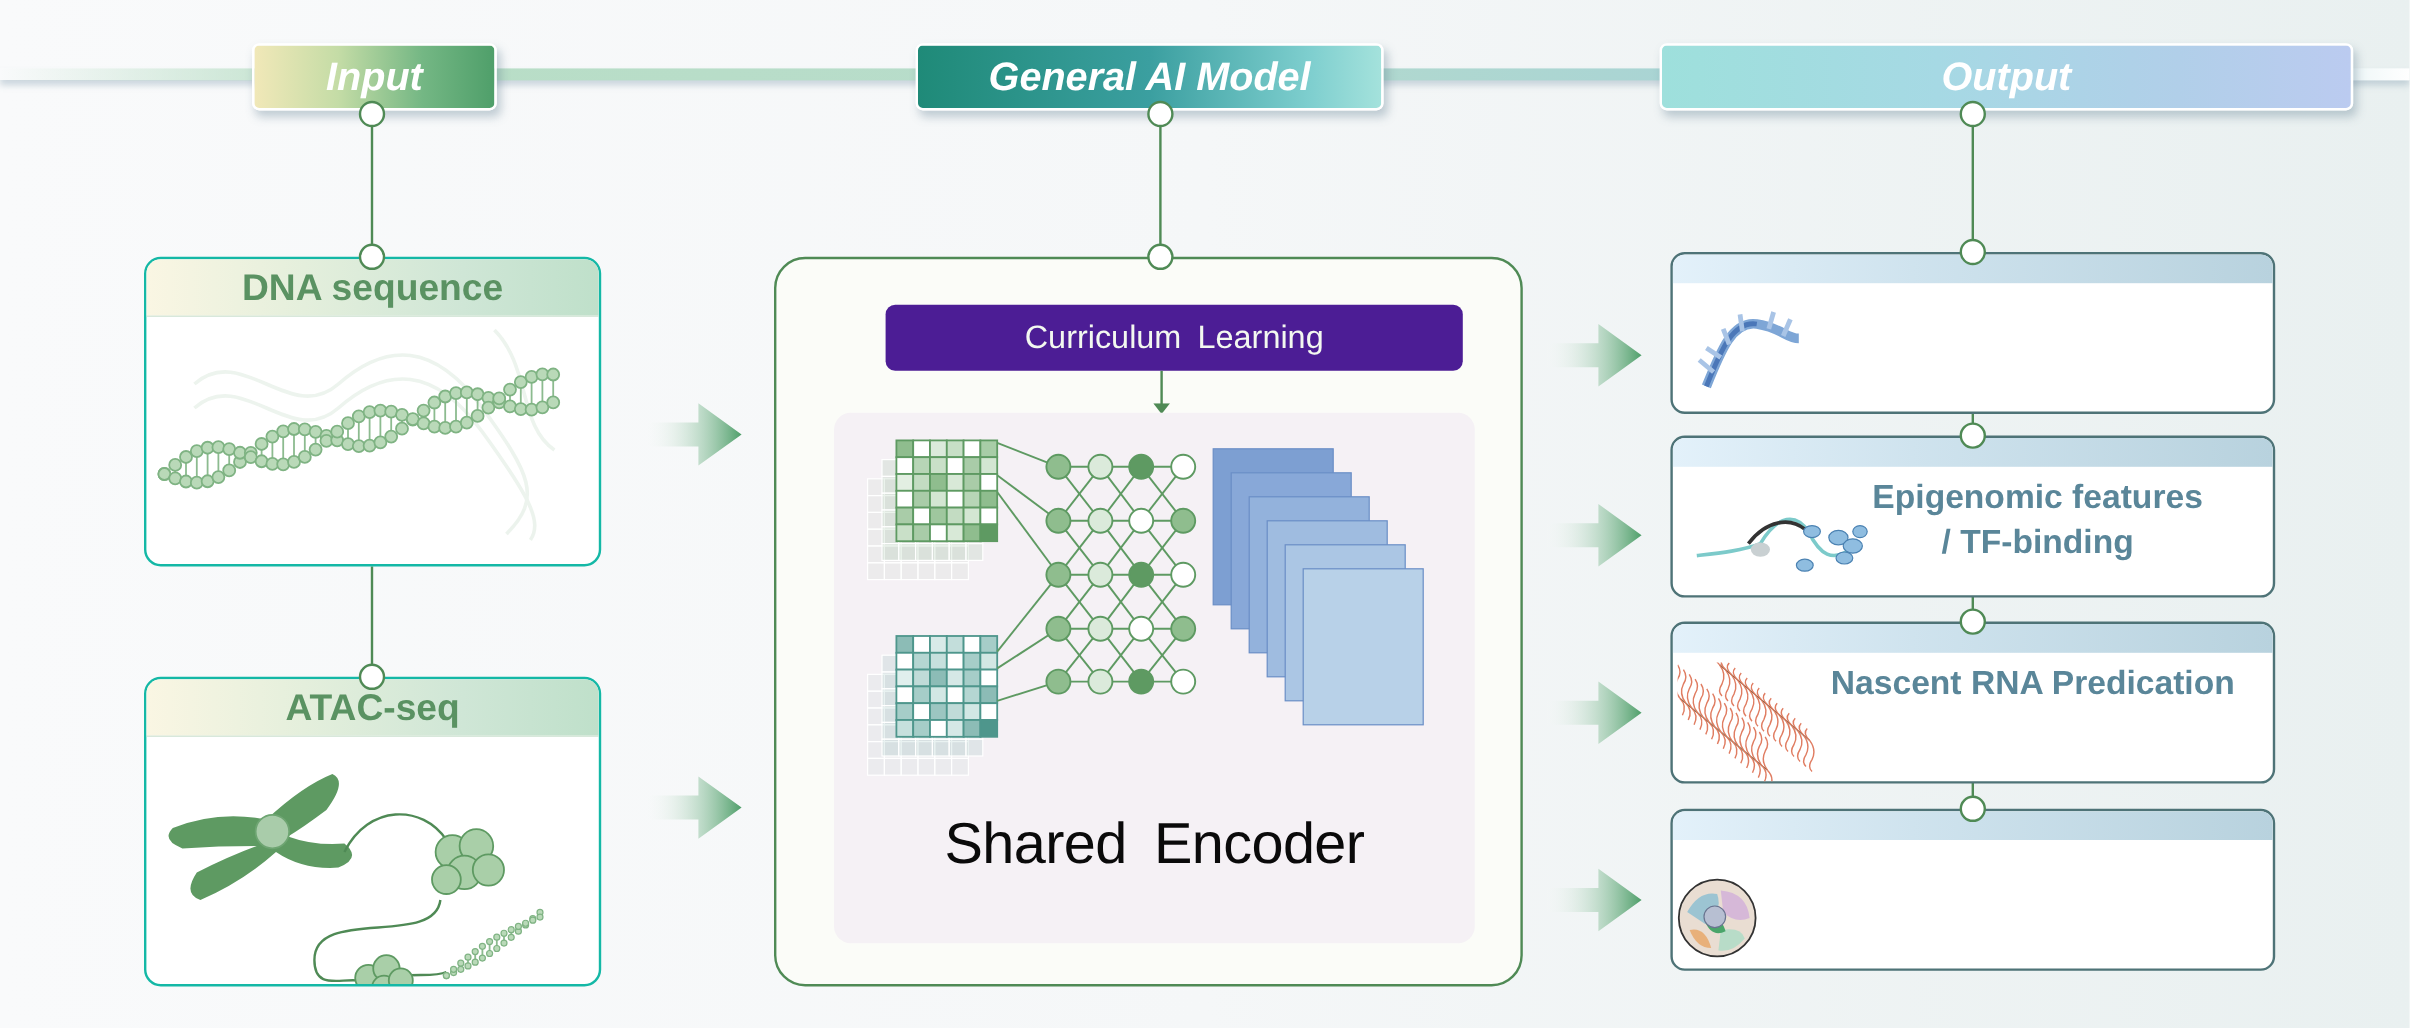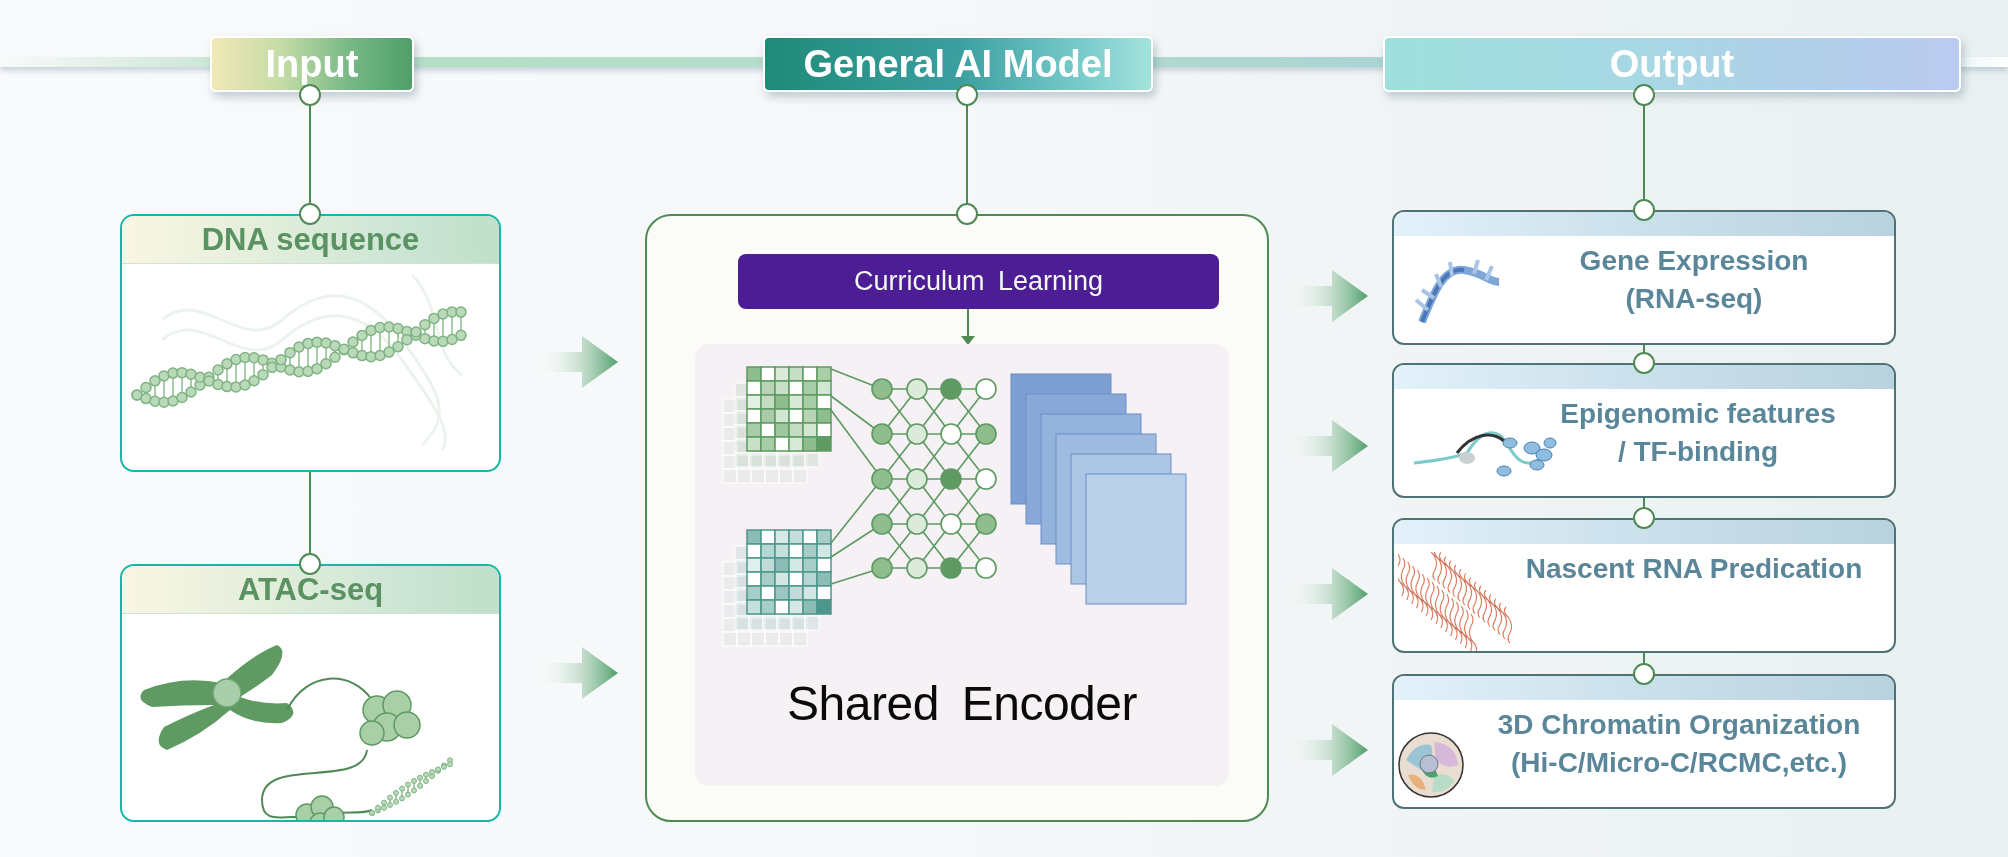--- a/index.html
+++ b/index.html
@@ -5,21 +5,21 @@
   html,body{margin:0;padding:0;}
   body{width:2008px;height:857px;position:relative;overflow:hidden;
     background:linear-gradient(90deg,#f9fafb 0%,#f5f7f8 50%,#e9f0f0 100%);
     font-family:"Liberation Sans",sans-serif;}
   .abs{position:absolute;}
   .topline{position:absolute;left:0;top:57px;width:2008px;height:10px;
     background:linear-gradient(90deg,rgba(200,230,215,0) 0%,#b9dec6 15%,#b7dccb 45%,#a9d4d4 70%,#b8dde0 90%,#ffffff 100%);
     box-shadow:0 4px 5px rgba(120,150,170,0.35);}
   .banner{position:absolute;top:36px;height:56px;border-radius:6px;border:2px solid #fff;
     box-shadow:3px 5px 8px rgba(90,120,140,0.35);color:#fff;font-weight:bold;
-    display:flex;align-items:center;justify-content:center;font-size:38px;box-sizing:border-box;}
+    display:flex;align-items:center;justify-content:center;font-size:33px;box-sizing:border-box;font-style:italic;}
   .b-input{left:210px;width:204px;background:linear-gradient(90deg,#f1e8b8 0%,#c4dca6 35%,#74b784 70%,#4f9f6a 100%);}
   .b-model{left:763px;width:390px;background:linear-gradient(90deg,#1f8a78 0%,#3b9fa0 50%,#7fcfcf 85%,#a4e2dc 100%);}
   .b-output{left:1383px;width:578px;background:linear-gradient(90deg,#9ee0dc 0%,#a6d9e4 40%,#b1cfe9 75%,#bbcbf0 100%);}
   .vline{position:absolute;width:2px;background:#4f8a55;}
   .node{position:absolute;width:22px;height:22px;border-radius:50%;background:#fff;border:2px solid #4f8a55;box-sizing:border-box;}
   .inbox{position:absolute;left:120px;width:381px;height:258px;background:#fff;border:2px solid #14b8a6;border-radius:14px;box-sizing:border-box;overflow:hidden;}
   .inbox .hdr{height:47px;background:linear-gradient(90deg,#faf6e3 0%,#e4efdc 35%,#cfe6d6 70%,#bfe0ca 100%);
     color:#5a9262;font-weight:bold;font-size:31px;display:flex;align-items:center;justify-content:center;border-bottom:1px solid #cfe3d3;}
   .modelbox{position:absolute;left:645px;top:214px;width:624px;height:608px;background:#fbfcf8;border:2px solid #4f8a55;border-radius:26px;box-sizing:border-box;}
   .curric{position:absolute;left:738px;top:254px;width:481px;height:55px;background:#4c1d95;border-radius:8px;color:#f3f8f0;font-size:27px;display:flex;align-items:center;justify-content:center;word-spacing:6px;}
@@ -577,24 +577,20 @@
     <path d="M8 70 C20 40,30 15,50 18" fill="none" stroke="#4b77b8" stroke-width="4"></path>
     <g stroke="#a9c4e6" stroke-width="4">
         <line x1="14" y1="58" x2="2" y2="48"></line>
         <line x1="20" y1="46" x2="8" y2="38"></line>
         <line x1="27" y1="35" x2="22" y2="22"></line>
         <line x1="38" y1="24" x2="36" y2="10"></line>
         <line x1="60" y1="22" x2="64" y2="8"></line>
         <line x1="72" y1="28" x2="78" y2="14"></line>
       </g>
   </svg>
-  <div class="txt" style="left:110px;width:380px;top:30px;">
-    <div>Gene Expression</div>
-    <div>(RNA-seq)</div>
-  </div>
 </div>
 
 <div class="outbox" style="top:363px;">
   <div class="hdr"></div>
   <svg class="abs" style="left:18px;top:58px;" width="150" height="60">
     <path d="M2 40 C20 38,40 36,55 30 C70 5,85 5,95 20 C105 40,115 45,130 35" fill="none" stroke="#7ccaca" stroke-width="3"></path>
     <path d="M45 30 C60 10,80 8,92 18" fill="none" stroke="#333" stroke-width="3"></path>
     <ellipse cx="55" cy="35" rx="8" ry="6" fill="#c9d0d2"></ellipse>
     <g fill="#8fbde0" stroke="#4b82b2" stroke-width="1">
         <ellipse cx="98" cy="20" rx="7" ry="5"></ellipse>
@@ -692,24 +688,20 @@
   <div class="hdr"></div>
   <svg class="abs" style="left:2px;top:54px;" width="70" height="70">
     <circle cx="35" cy="35" r="32" fill="#e9ddd2" stroke="#333" stroke-width="1.5"></circle>
     <path d="M10 30 Q20 12 35 15 Q40 30 25 40 Z" fill="#9cc4d2"></path>
     <path d="M38 12 Q60 14 62 35 Q50 40 40 30 Z" fill="#d6b8d8"></path>
     <path d="M12 45 Q25 42 30 60 Q18 60 12 45 Z" fill="#e8b07a"></path>
     <path d="M38 45 Q55 42 58 52 Q48 64 36 62 Z" fill="#b8dcc8"></path>
     <path d="M24 36 Q38 32 42 46 Q30 52 24 36 Z" fill="#4aa56a"></path>
     <circle cx="33" cy="34" r="9" fill="#b7bfd2" stroke="#6a7490" stroke-width="1"></circle>
   </svg>
-  <div class="txt" style="left:70px;width:430px;top:30px;">
-    <div>3D Chromatin Organization</div>
-    <div>(Hi-C/Micro-C/RCMC,etc.)</div>
-  </div>
 </div>
 
 <div class="node" style="left:299px;top:84px;"></div>
 <div class="node" style="left:299px;top:203px;"></div>
 <div class="node" style="left:299px;top:553px;"></div>
 <div class="node" style="left:956px;top:84px;"></div>
 <div class="node" style="left:956px;top:203px;"></div>
 <div class="node" style="left:1633px;top:84px;"></div>
 <div class="node" style="left:1633px;top:199px;"></div>
 <div class="node" style="left:1633px;top:352px;"></div>

